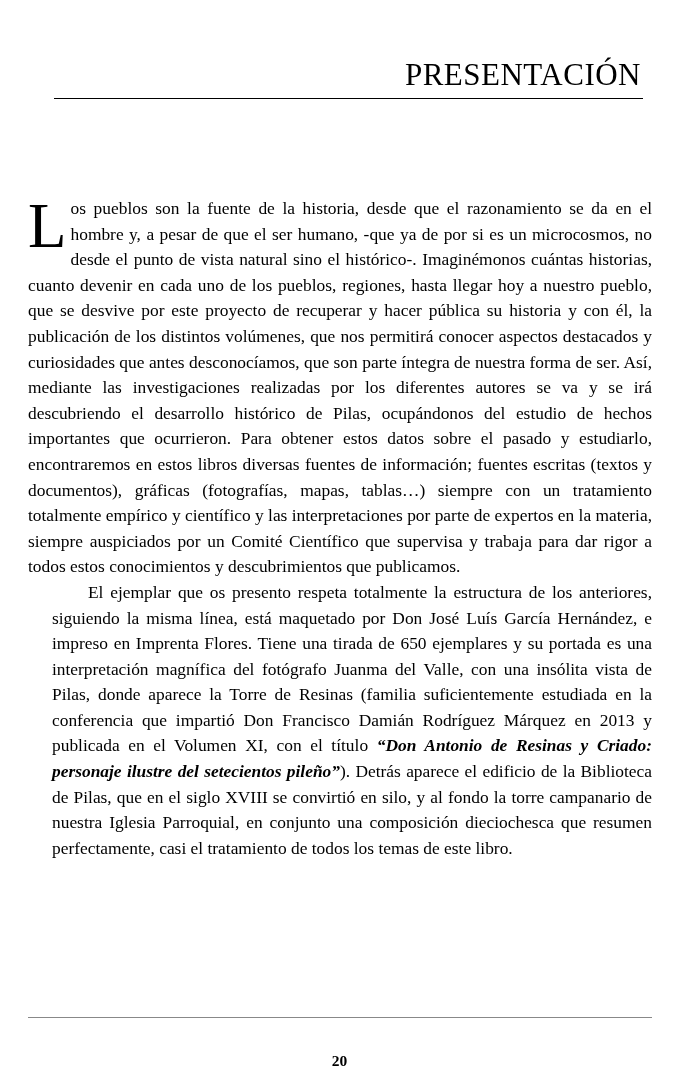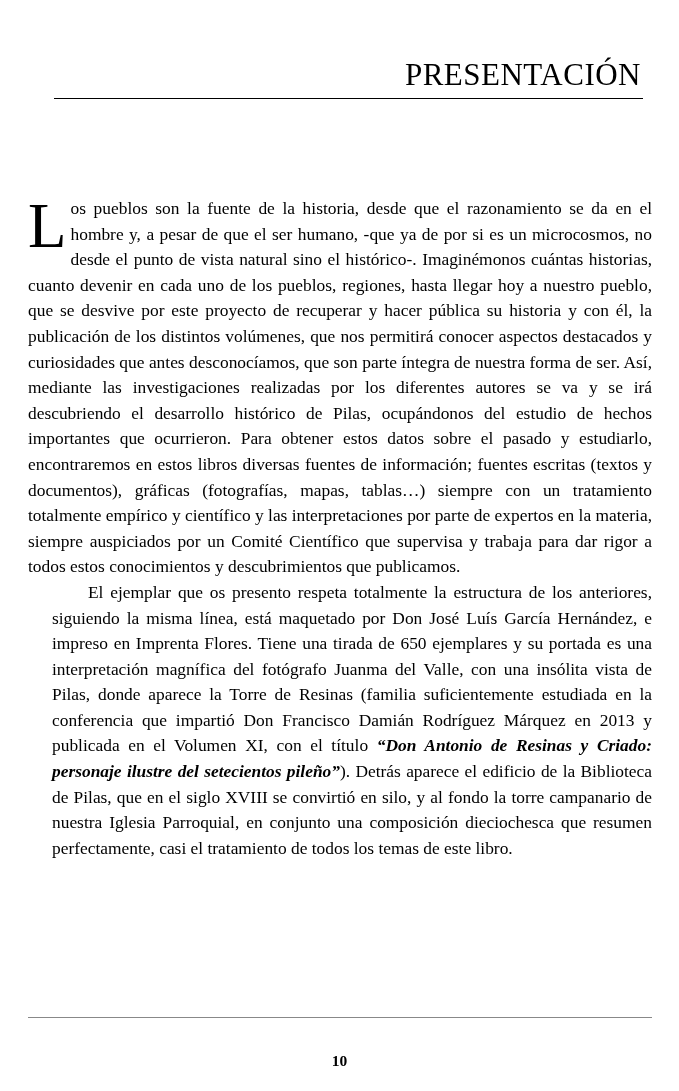--- a/index.html
+++ b/index.html
@@ -107,15 +107,15 @@
 
   <div class="body-block">
 
     <p class="para dropcap-para"><span class="dropcap">L</span><span>os pueblos son la fuente de la historia, desde que el razonamiento se da en el hombre y, a pesar de que el ser humano, -que ya de por si es un microcosmos, no desde el punto de vista natural sino el histórico-. Imaginémonos cuántas historias, cuanto devenir en cada uno de los pueblos, regiones, hasta llegar hoy a nuestro pueblo, que se desvive por este proyecto de recuperar y hacer pública su historia y con él, la publicación de los distintos volúmenes, que nos permitirá conocer aspectos destacados y curiosidades que antes desconocíamos, que son parte íntegra de nuestra forma de ser. Así, mediante las investigaciones realizadas por los diferentes autores se va y se irá descubriendo el desarrollo histórico de Pilas, ocupándonos del estudio de hechos importantes que ocurrieron. Para obtener estos datos sobre el pasado y estudiarlo, encontraremos en estos libros diversas fuentes de información; fuentes escritas (textos y documentos), gráficas (fotografías, mapas, tablas…) siempre con un tratamiento totalmente empírico y científico y las interpretaciones por parte de expertos en la materia, siempre auspiciados por un Comité Científico que supervisa y trabaja para dar rigor a todos estos conocimientos y descubrimientos que publicamos.</span></p>
 
     <p class="para"><span>El ejemplar que os presento respeta totalmente la estructura de los anteriores, siguiendo la misma línea, está maquetado por Don José Luís García Hernández, e impreso en Imprenta Flores. Tiene una tirada de 650 ejemplares y su portada es una interpretación magnífica del fotógrafo Juanma del Valle, con una insólita vista de Pilas, donde aparece la Torre de Resinas (familia suficientemente estudiada en la conferencia que impartió Don Francisco Damián Rodríguez Márquez en 2013 y publicada en el Volumen XI, con el título </span><span class="italic">“Don Antonio de Resinas y Criado: personaje ilustre del setecientos pileño”</span><span>). Detrás aparece el edificio de la Biblioteca de Pilas, que en el siglo XVIII se convirtió en silo, y al fondo la torre campanario de nuestra Iglesia Parroquial, en conjunto una composición dieciochesca que resumen perfectamente, casi el tratamiento de todos los temas de este libro.</span></p>
 
   </div>
 
   <div class="footer-rule"></div>
-  <div class="page-number">10</div>
+  <div class="page-number">20</div>
 
 </div>
 
 </body></html>

